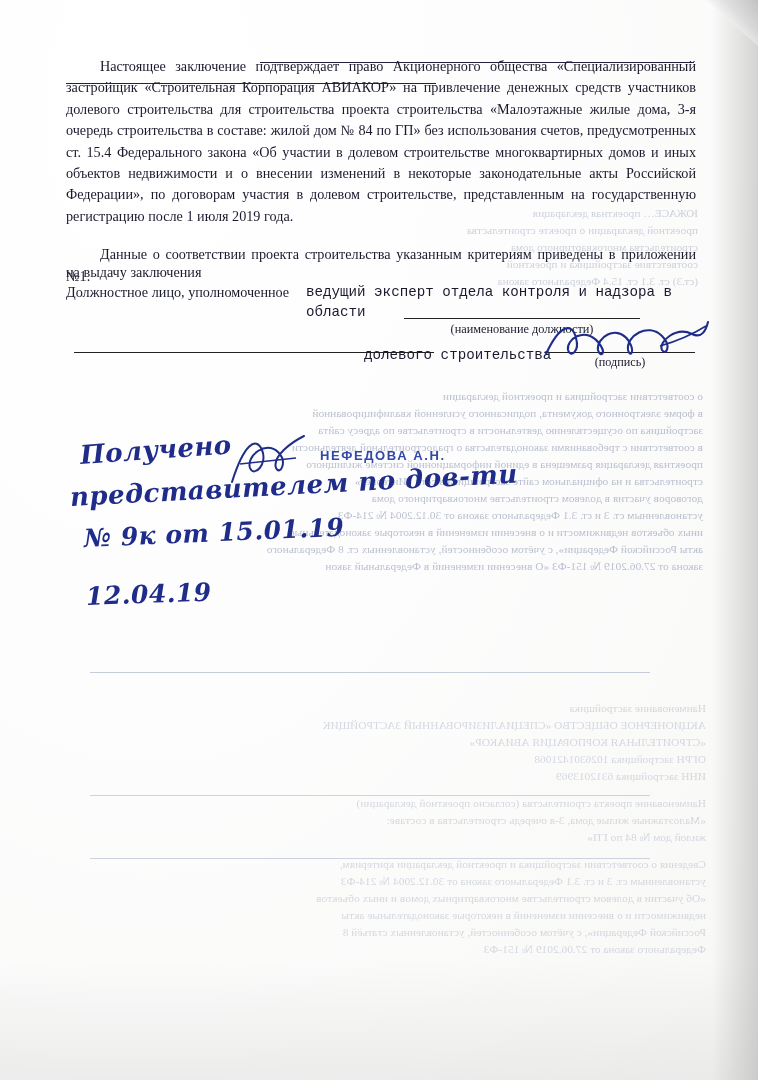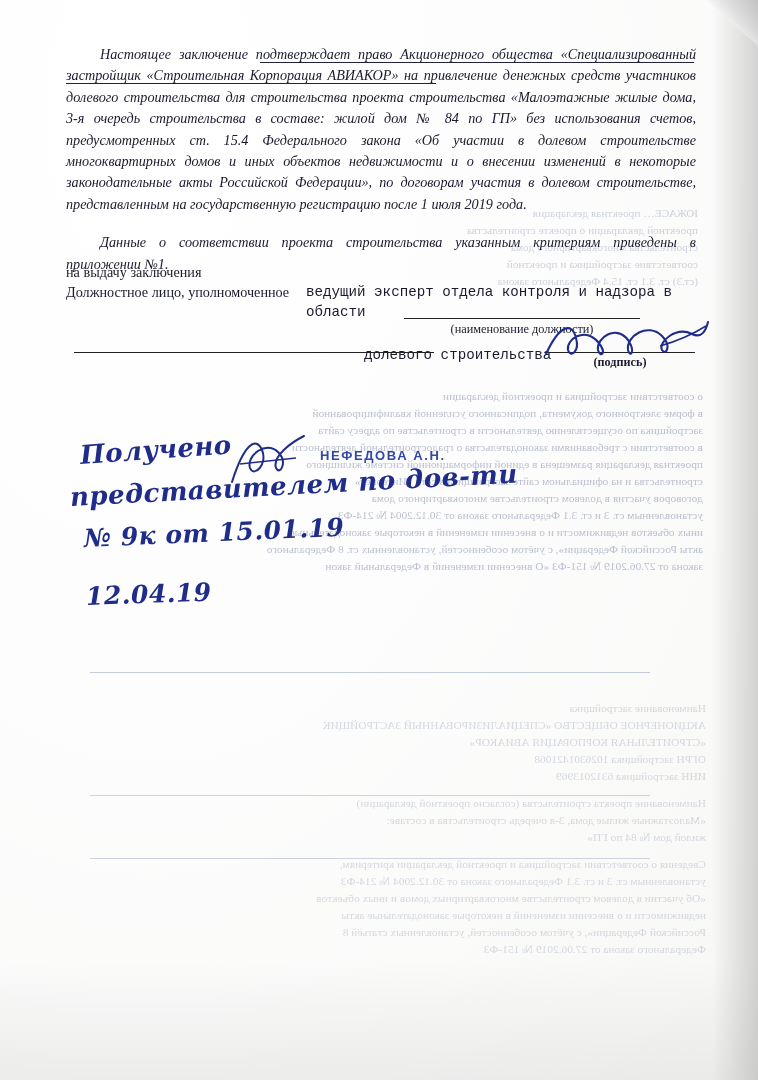--- a/index.html
+++ b/index.html
@@ -50,22 +50,21 @@
     position: absolute;
     left: 66px;
     top: 40px;
     width: 630px;
   }
   .para {
     font-size: 14.2px;
     line-height: 21.4px;
     text-align: justify;
     text-justify: inter-word;
-    margin: 4px 0 0 0;
-    font-style: italic;
+    margin: 16px 0 0 0;
   }
   .para.indent { text-indent: 34px; }
   .para + .para { margin-top: 17px; }
 
   
   .sig-block {
     position: absolute;
     left: 66px;
     top: 262px;
     width: 640px;
@@ -116,21 +115,20 @@
     height: 0;
     border-top: 1px solid #222;
   }
   .sign-sub {
     position: absolute;
     left: 560px;
     top: 355px;
     width: 120px;
     text-align: center;
     font-size: 12.2px;
-    font-weight: bold;
   }
 
   
   .hand {
     position: absolute;
     font-family: "DejaVu Serif", serif;
     color: #1f2c8a;
     font-style: italic;
     font-weight: 600;
     transform-origin: left center;

